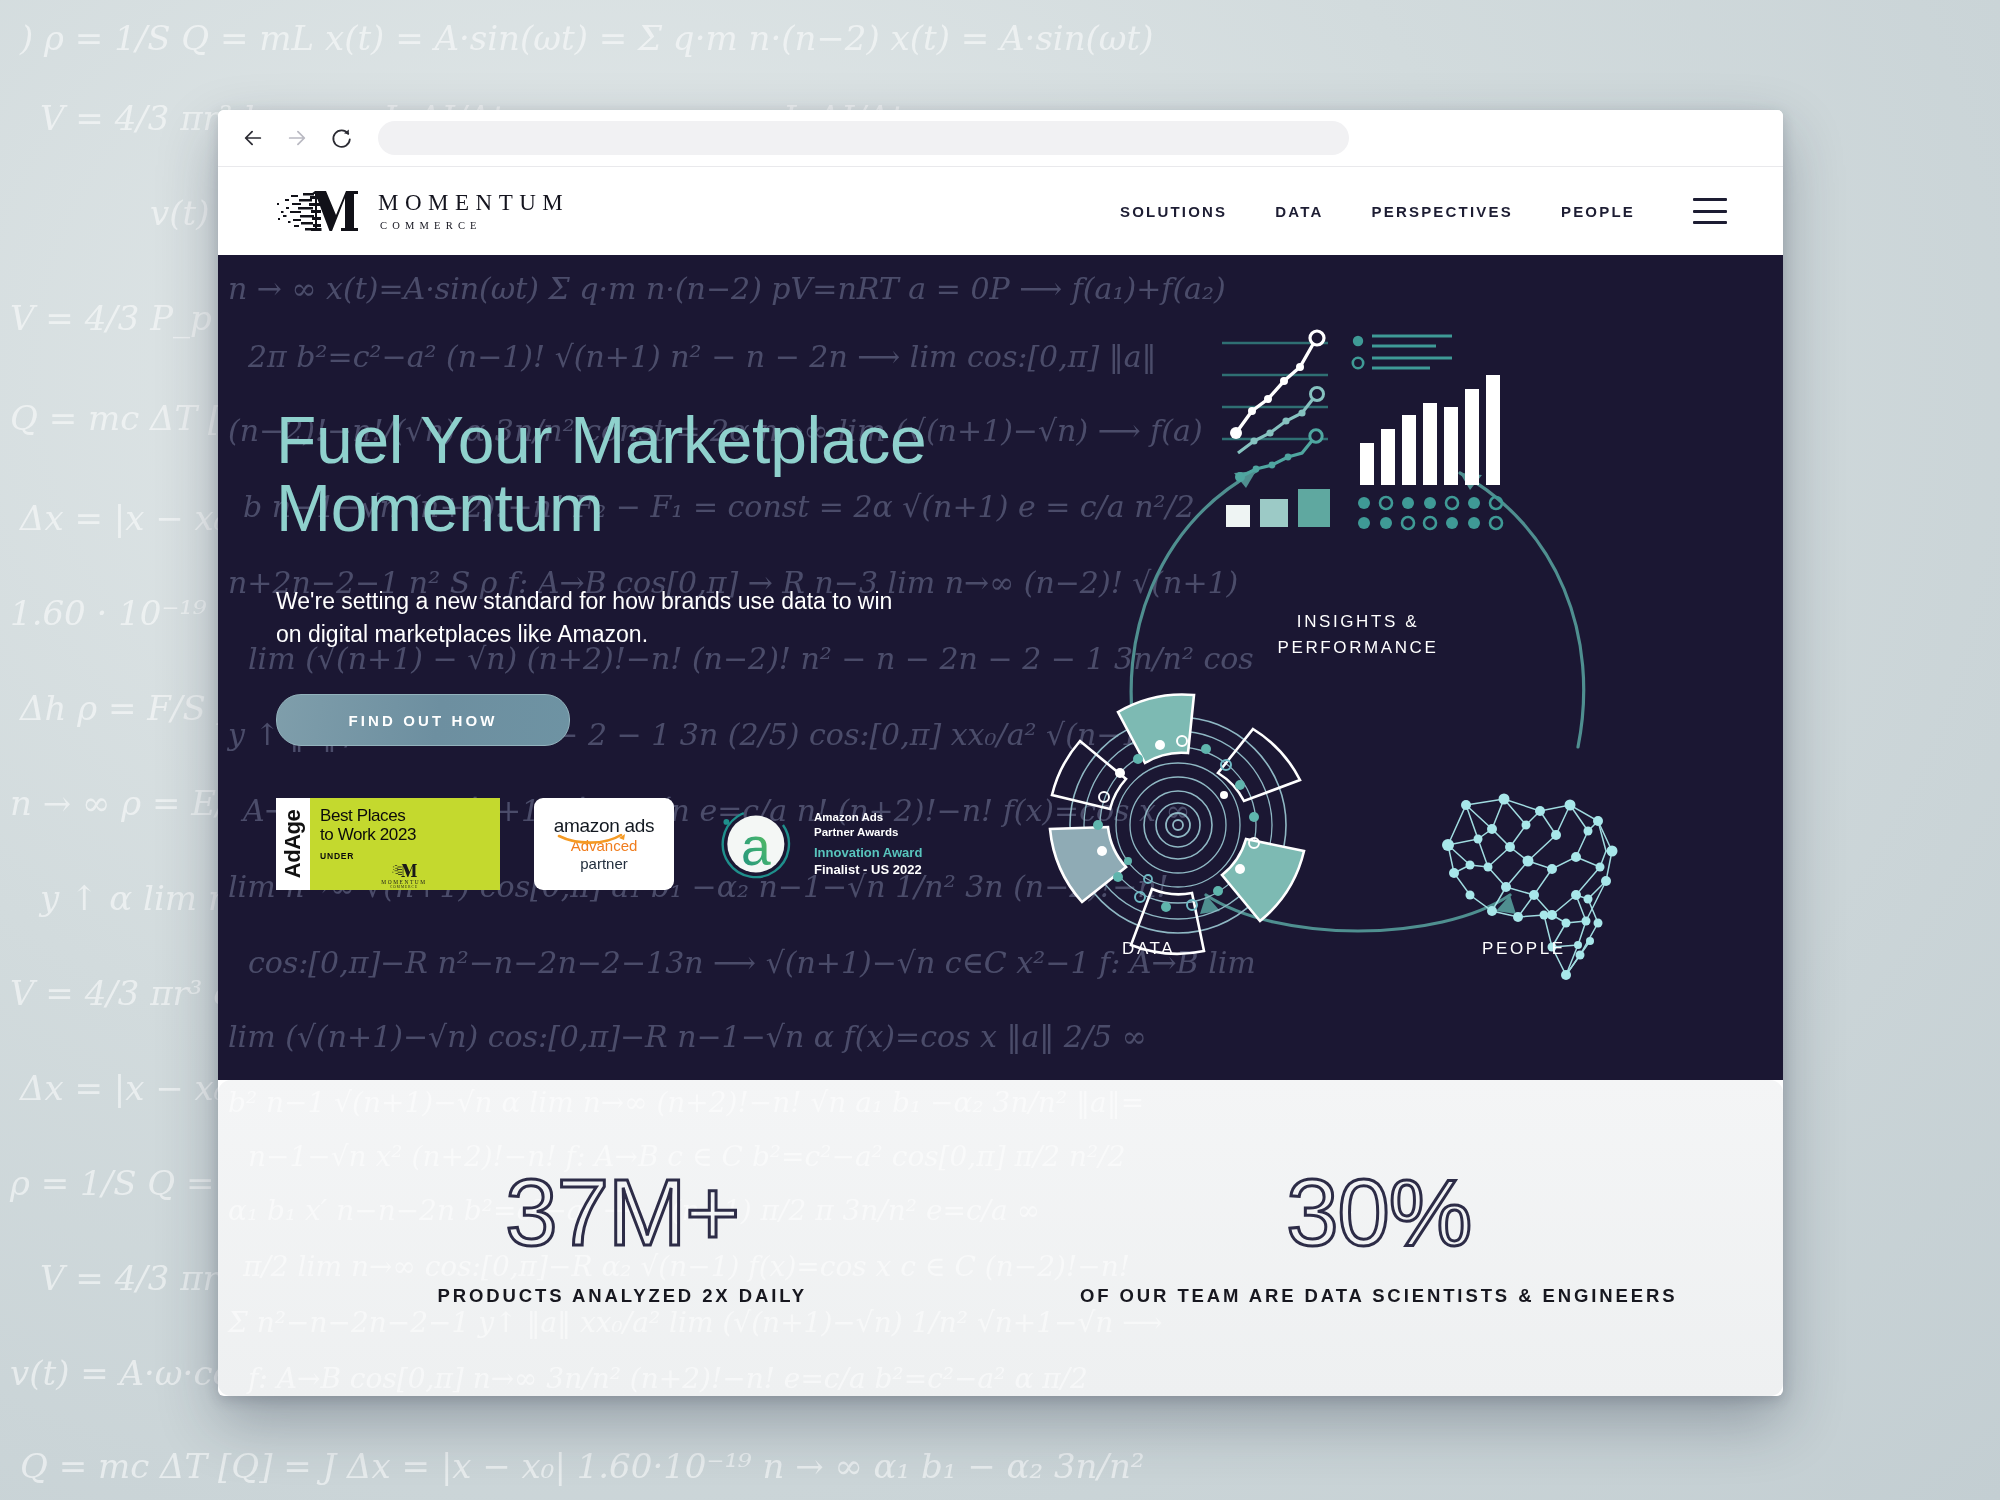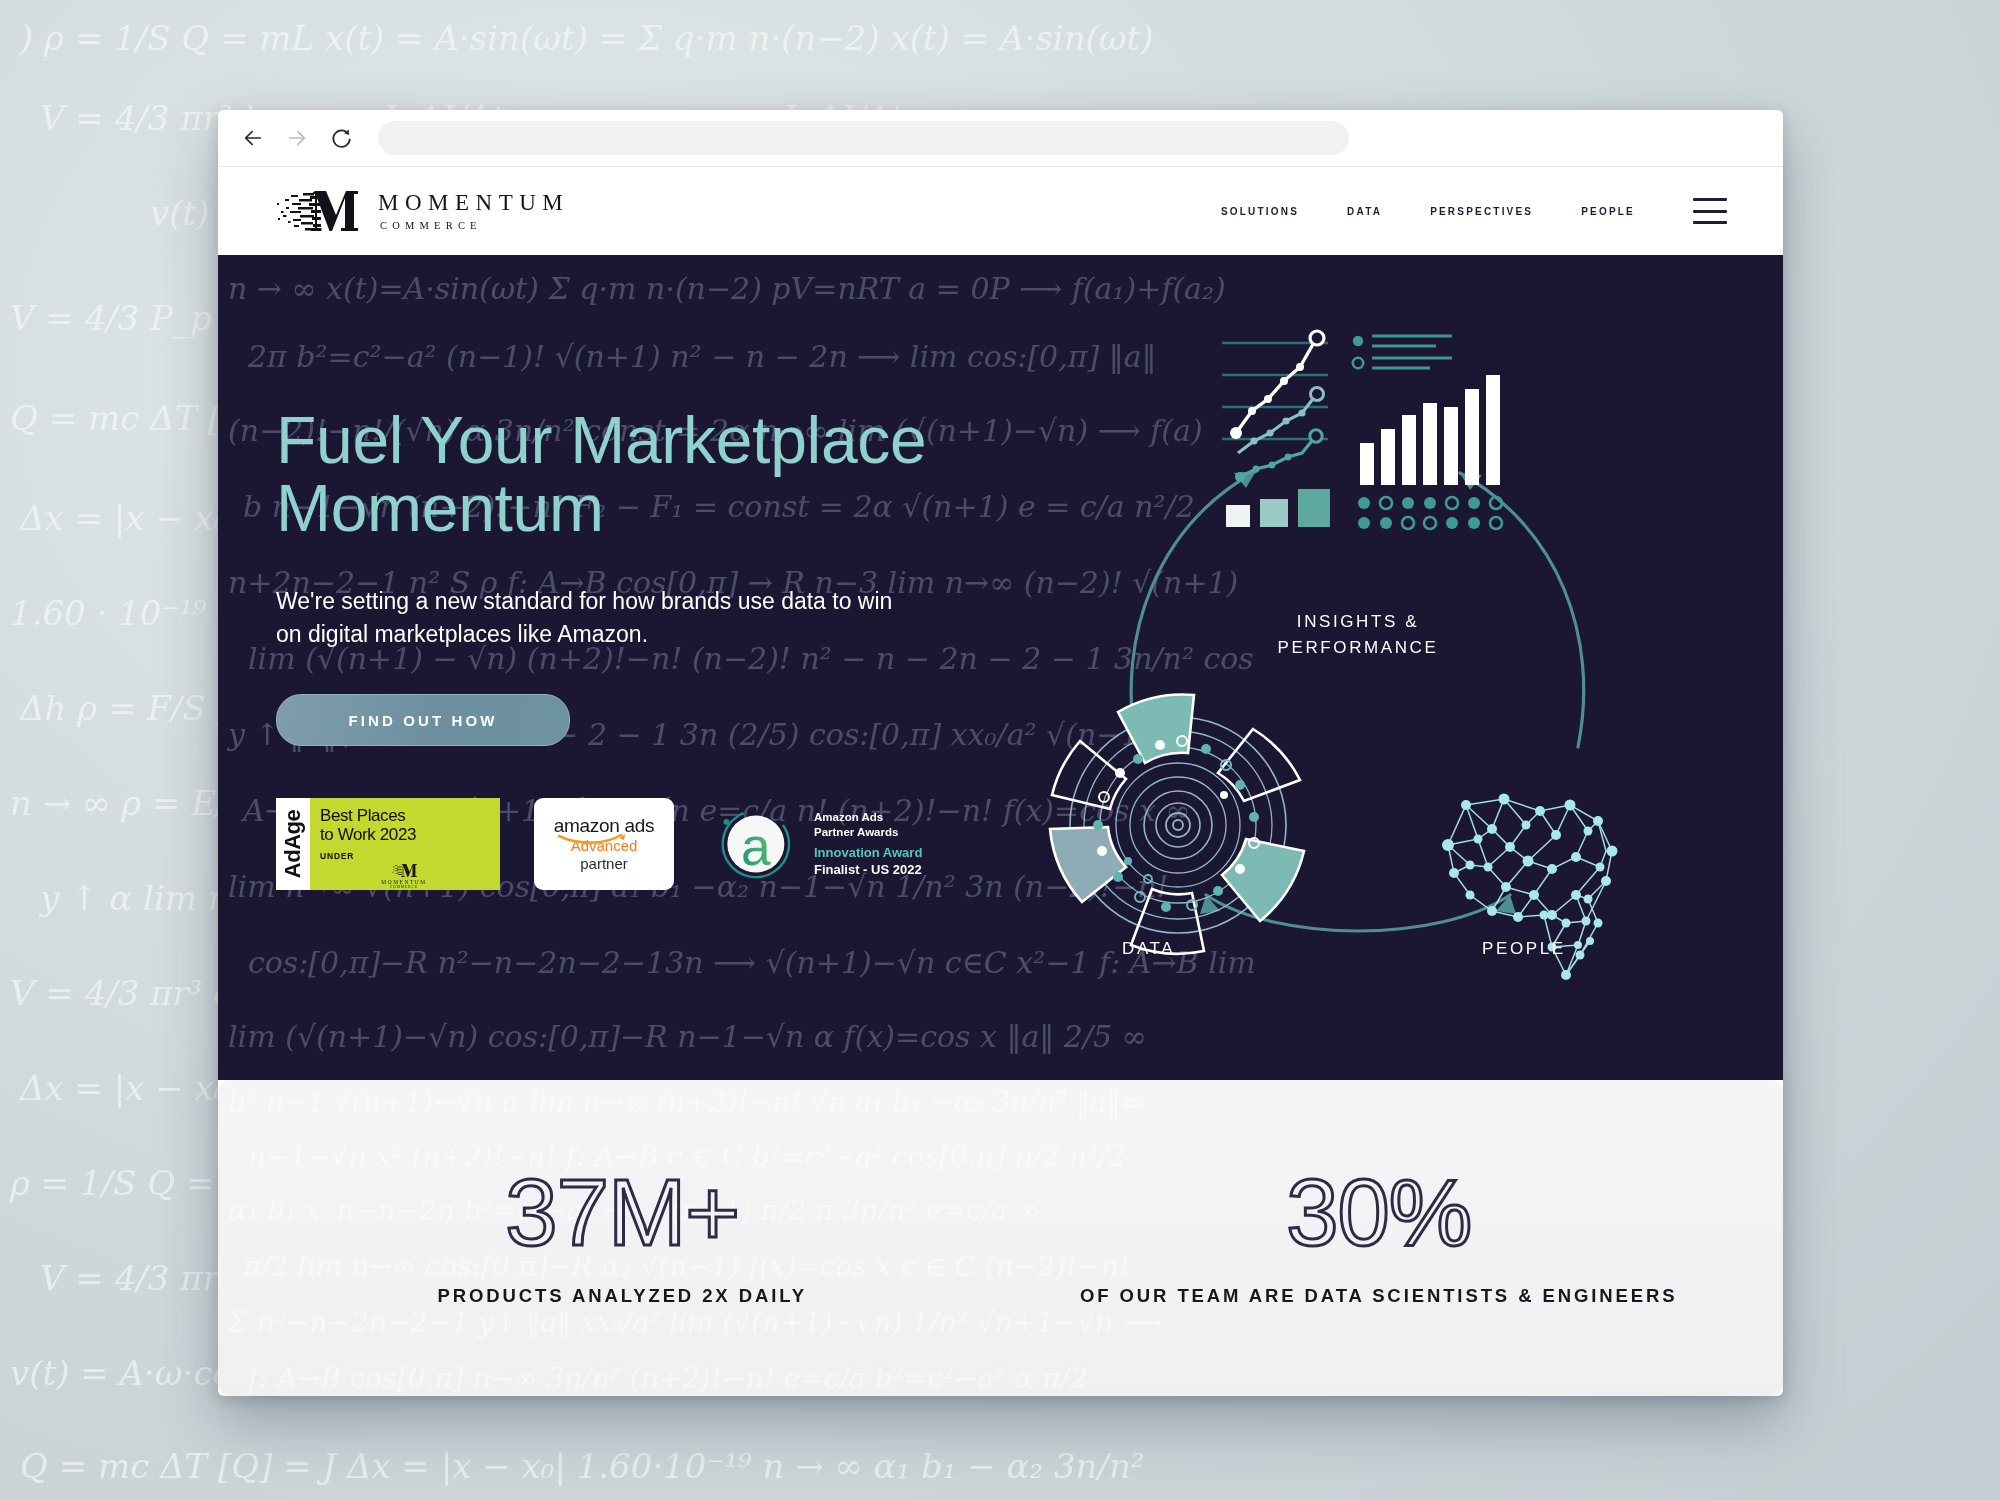--- a/index.html
+++ b/index.html
@@ -89,21 +89,21 @@
   #logo-sub {
     font-family: "Liberation Serif", serif;
     font-size: 10.5px; letter-spacing: 5.2px;
     color: #14141e; margin-top: 7px; padding-left: 2px;
   }
   #main-nav {
     margin-left: auto;
     display: flex; align-items: center; gap: 0;
   }
   .nav-link {
-    font-size: 10px; font-weight: 700;
+    font-size: 15px; font-weight: 700;
     letter-spacing: 2.2px;
     color: #1d1d33;
     text-decoration: none;
     padding: 10px 24px;
     white-space: nowrap;
     cursor: pointer;
   }
   #hamburger {
     margin-left: 34px; margin-right: 4px;
     width: 34px; height: 26px;

